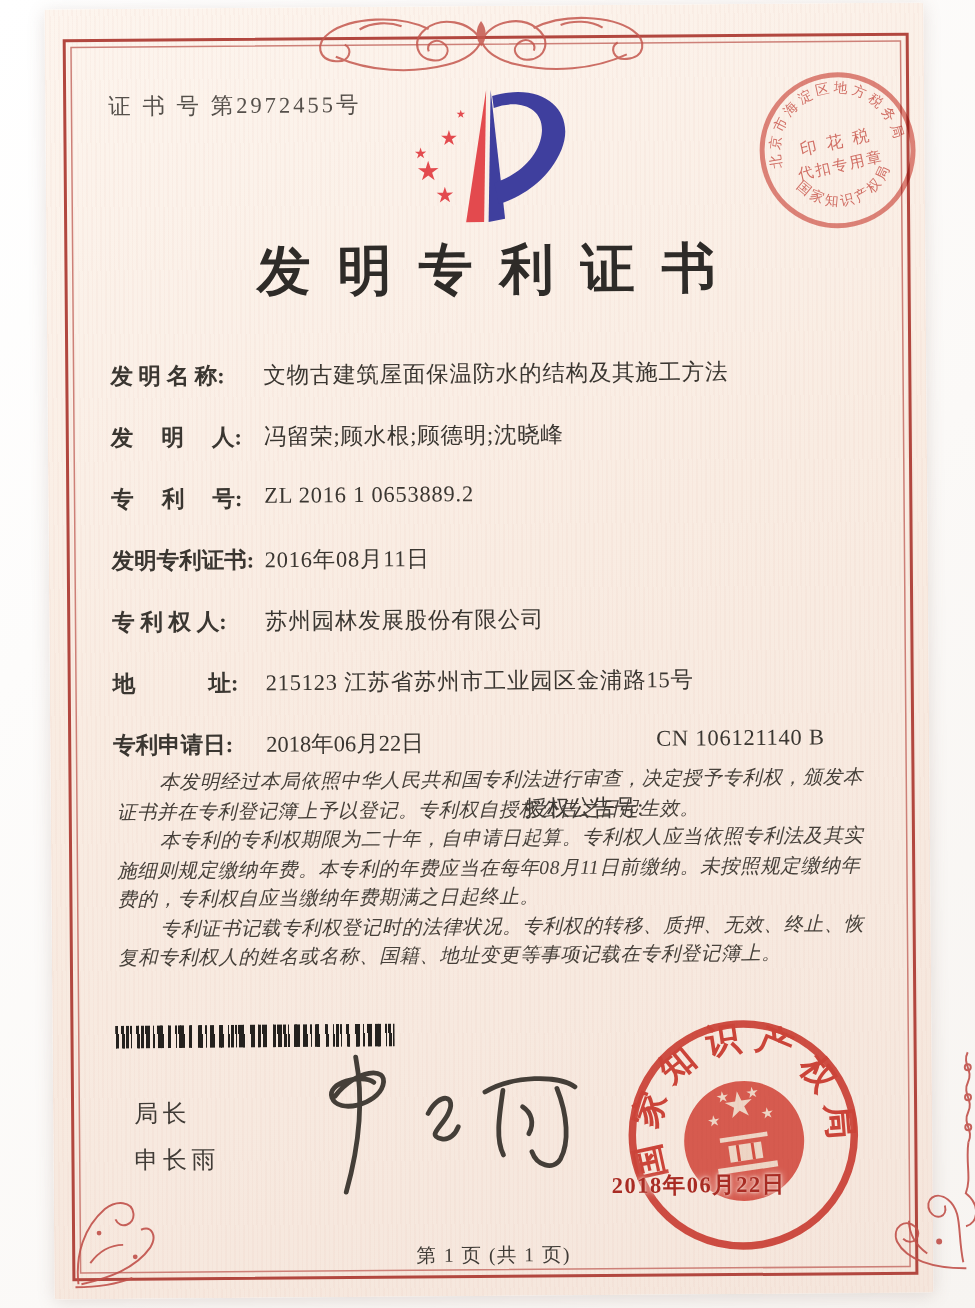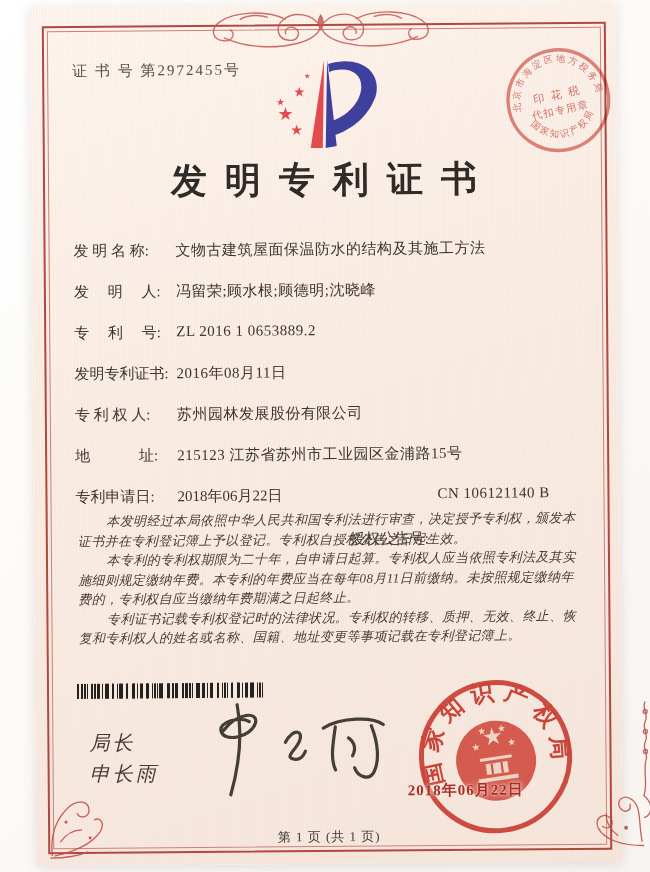--- a/index.html
+++ b/index.html
@@ -31,37 +31,37 @@
   .tax-stamp{
     position:absolute;left:470px;top:40px;width:116px;height:116px;
     transform:rotate(-12deg);mix-blend-mode:multiply;opacity:.82;
   }
   .title{
     position:absolute;left:0;right:0;top:152px;text-align:center;
     font-size:36px;font-weight:600;color:#2e2b28;letter-spacing:18px;text-indent:18px;
   }
   .fields{position:absolute;left:42px;right:38px;top:236px;font-size:15px;color:#3a3631;}
   .frow{display:flex;align-items:flex-start;height:41px;}
-  .flabel{white-space:pre;flex:0 0 102px;}
+  .flabel{white-space:pre;flex:0 0 102px;font-weight:bold;}
   .fvalue{flex:1;letter-spacing:0.5px;}
   .grant .g1v{flex:0 0 172px;}
   .grant .g2l{flex:0 0 88px;white-space:pre;margin-top:44px;}
   .paras{
     position:absolute;left:44px;right:40px;top:506px;
     font-size:13px;line-height:19.5px;color:#46403a;font-style:italic;
   }
   .paras p{margin:0;text-indent:2.2em;letter-spacing:0.4px;}
   .barcode{
     position:absolute;left:42px;top:678px;width:186px;height:15px;
     background:
       repeating-linear-gradient(90deg,#24211e 0 2px,rgba(0,0,0,0) 2px 7px),
       repeating-linear-gradient(90deg,#24211e 0 1px,rgba(0,0,0,0) 1px 5px),
       repeating-linear-gradient(90deg,rgba(0,0,0,0) 0 4px,#24211e 4px 6px,rgba(0,0,0,0) 6px 13px);
   }
-  .signer{position:absolute;left:54px;top:722px;font-size:20px;color:#413c37;letter-spacing:3px;line-height:31px;font-style:italic;}
+  .signer{position:absolute;left:54px;top:722px;font-size:16px;color:#413c37;letter-spacing:3px;line-height:31px;}
   .signature{position:absolute;left:150px;top:694px;width:215px;height:102px;opacity:.92;}
   .seal{
     position:absolute;left:378px;top:672px;width:164px;height:164px;
     transform:rotate(-8deg);mix-blend-mode:multiply;opacity:.92;
   }
   .seal-date{
     position:absolute;left:372px;top:778px;width:170px;
     font-size:15px;font-weight:bold;color:#a92c24;letter-spacing:1px;
     text-shadow:0 0 2px #f6e8df,0 0 5px #f6e8df;
   }

